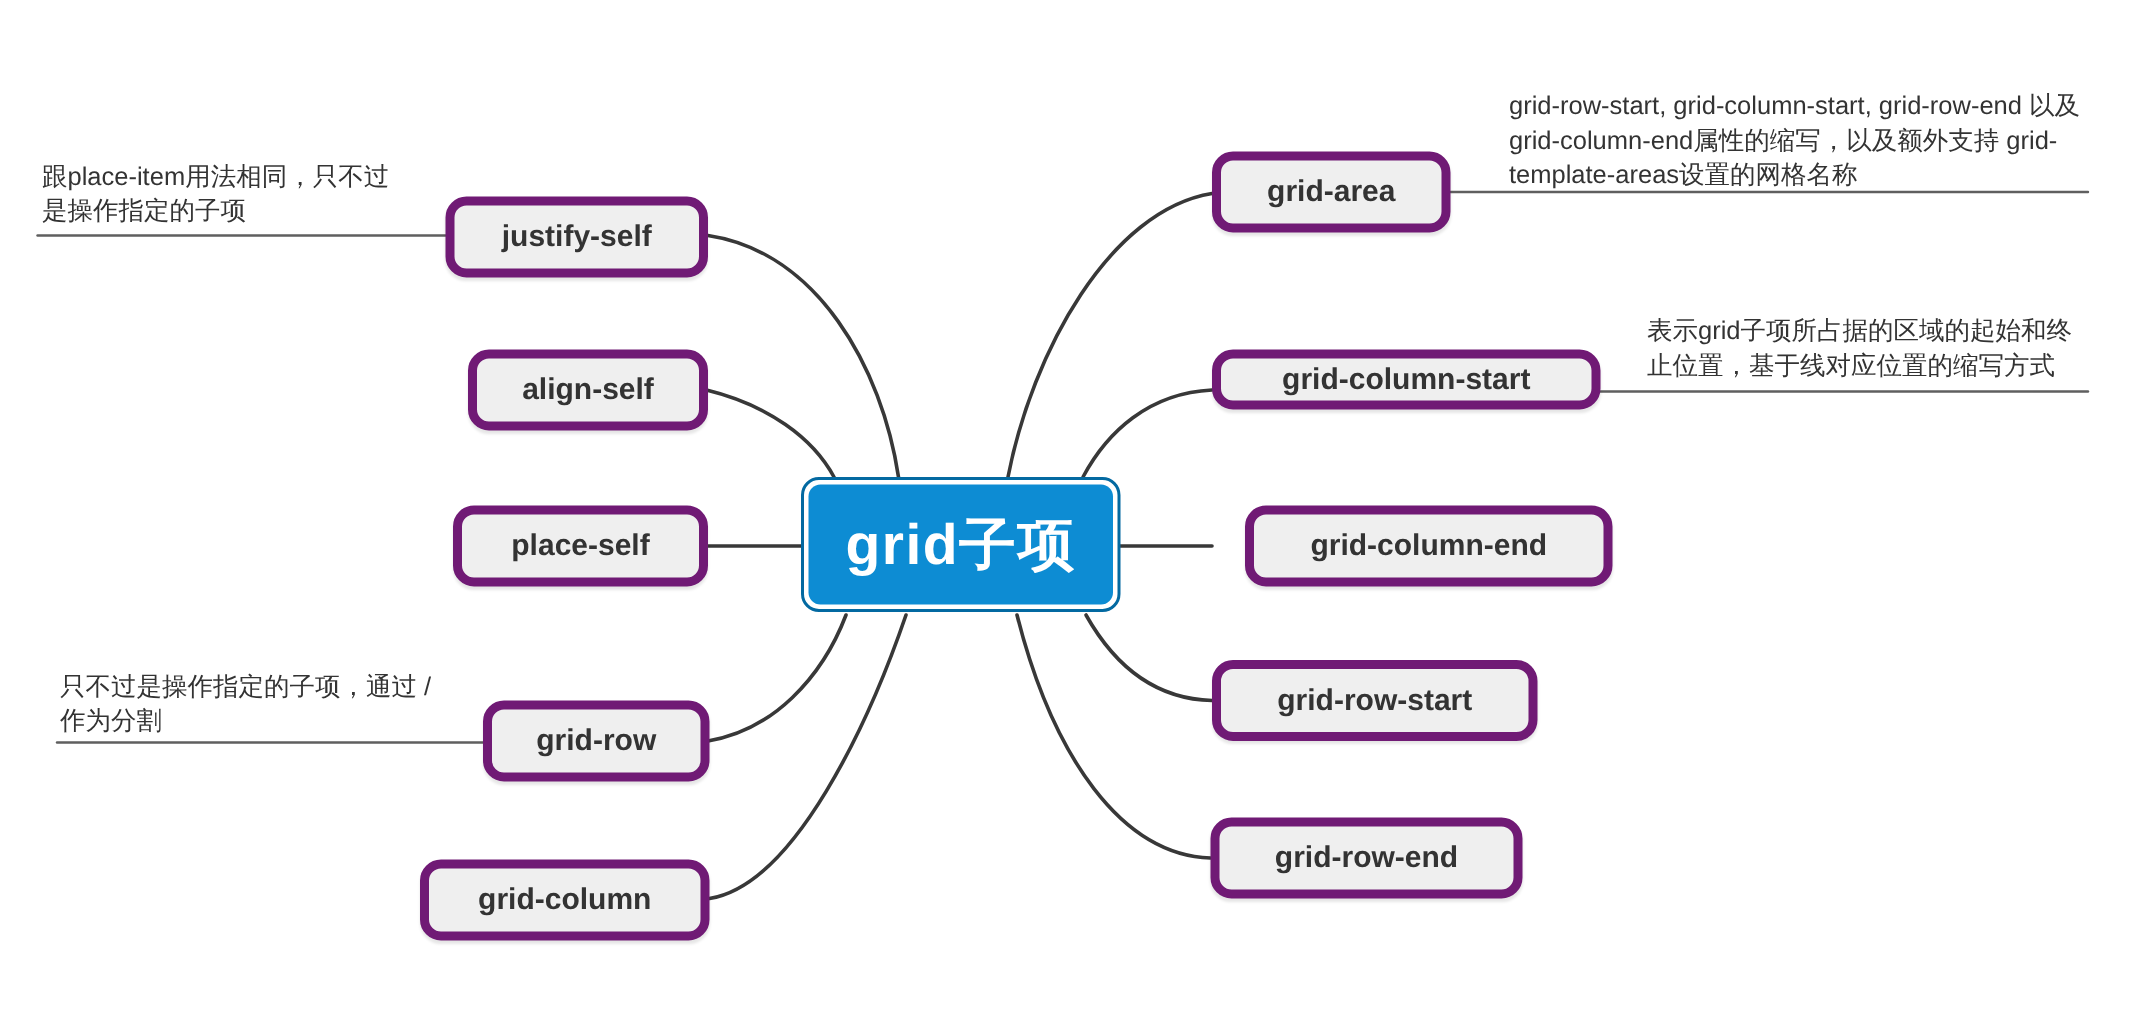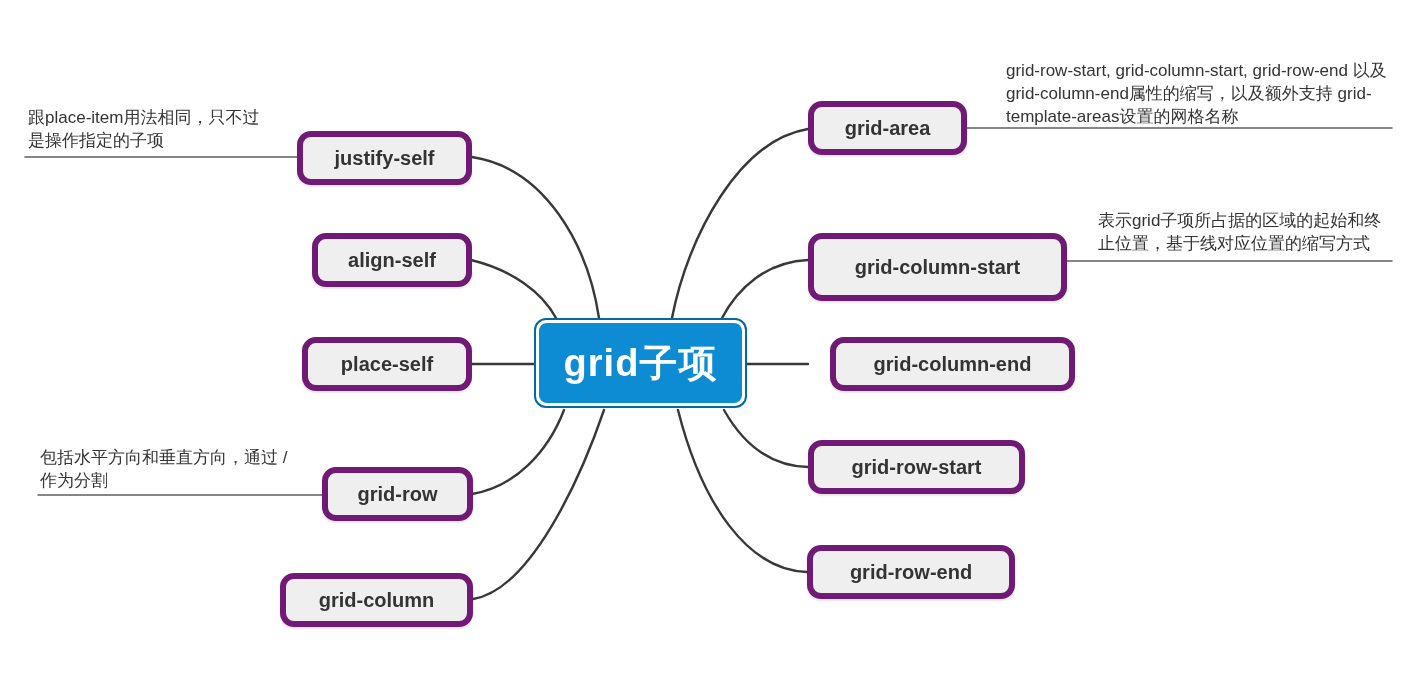--- a/index.html
+++ b/index.html
@@ -25,21 +25,21 @@
     cursor:default;
   }
   
   .n-justify-self {left:297px;top:131px;width:175px;height:54px;}
   .n-align-self   {left:312px;top:233px;width:160px;height:54px;}
   .n-place-self   {left:302px;top:337px;width:170px;height:54px;}
   .n-grid-row     {left:322px;top:467px;width:151px;height:54px;}
   .n-grid-column  {left:280px;top:573px;width:193px;height:54px;}
   
   .n-grid-area        {left:808px;top:101px;width:159px;height:54px;}
-  .n-grid-column-start{left:808px;top:233px;width:259px;height:68px;}
+  .n-grid-column-start{left:808px;top:233px;width:259px;height:40px;}
   .n-grid-column-end  {left:808px;top:337px;width:245px;height:54px;margin-left:22px;}
   .n-grid-row-start   {left:808px;top:440px;width:217px;height:54px;}
   .n-grid-row-end     {left:807px;top:545px;width:208px;height:54px;}
 
   
   .center-wrap{
     position:absolute;left:534px;top:318px;width:213px;height:90px;
     box-sizing:border-box;
     border:2px solid #0369a1;
     border-radius:12px;
@@ -127,17 +127,17 @@
     <span>grid-row-end</span>
   </div>
 
   <div class="center-wrap">
     <div class="center-node">
       <span>grid子项</span>
     </div>
   </div>
 
   <div class="note note-justify">跟place-item用法相同，只不过是操作指定的子项</div>
-  <div class="note note-gridrow">包括水平方向和垂直方向，通过 / 作为分割</div>
+  <div class="note note-gridrow">只不过是操作指定的子项，通过 / 作为分割</div>
   <div class="note note-gridarea">grid-row-start, grid-column-start, grid-row-end 以及 grid-column-end属性的缩写，以及额外支持 grid-template-areas设置的网格名称</div>
   <div class="note note-colstart">表示grid子项所占据的区域的起始和终止位置，基于线对应位置的缩写方式</div>
 
 </div>
 
 </body></html>

